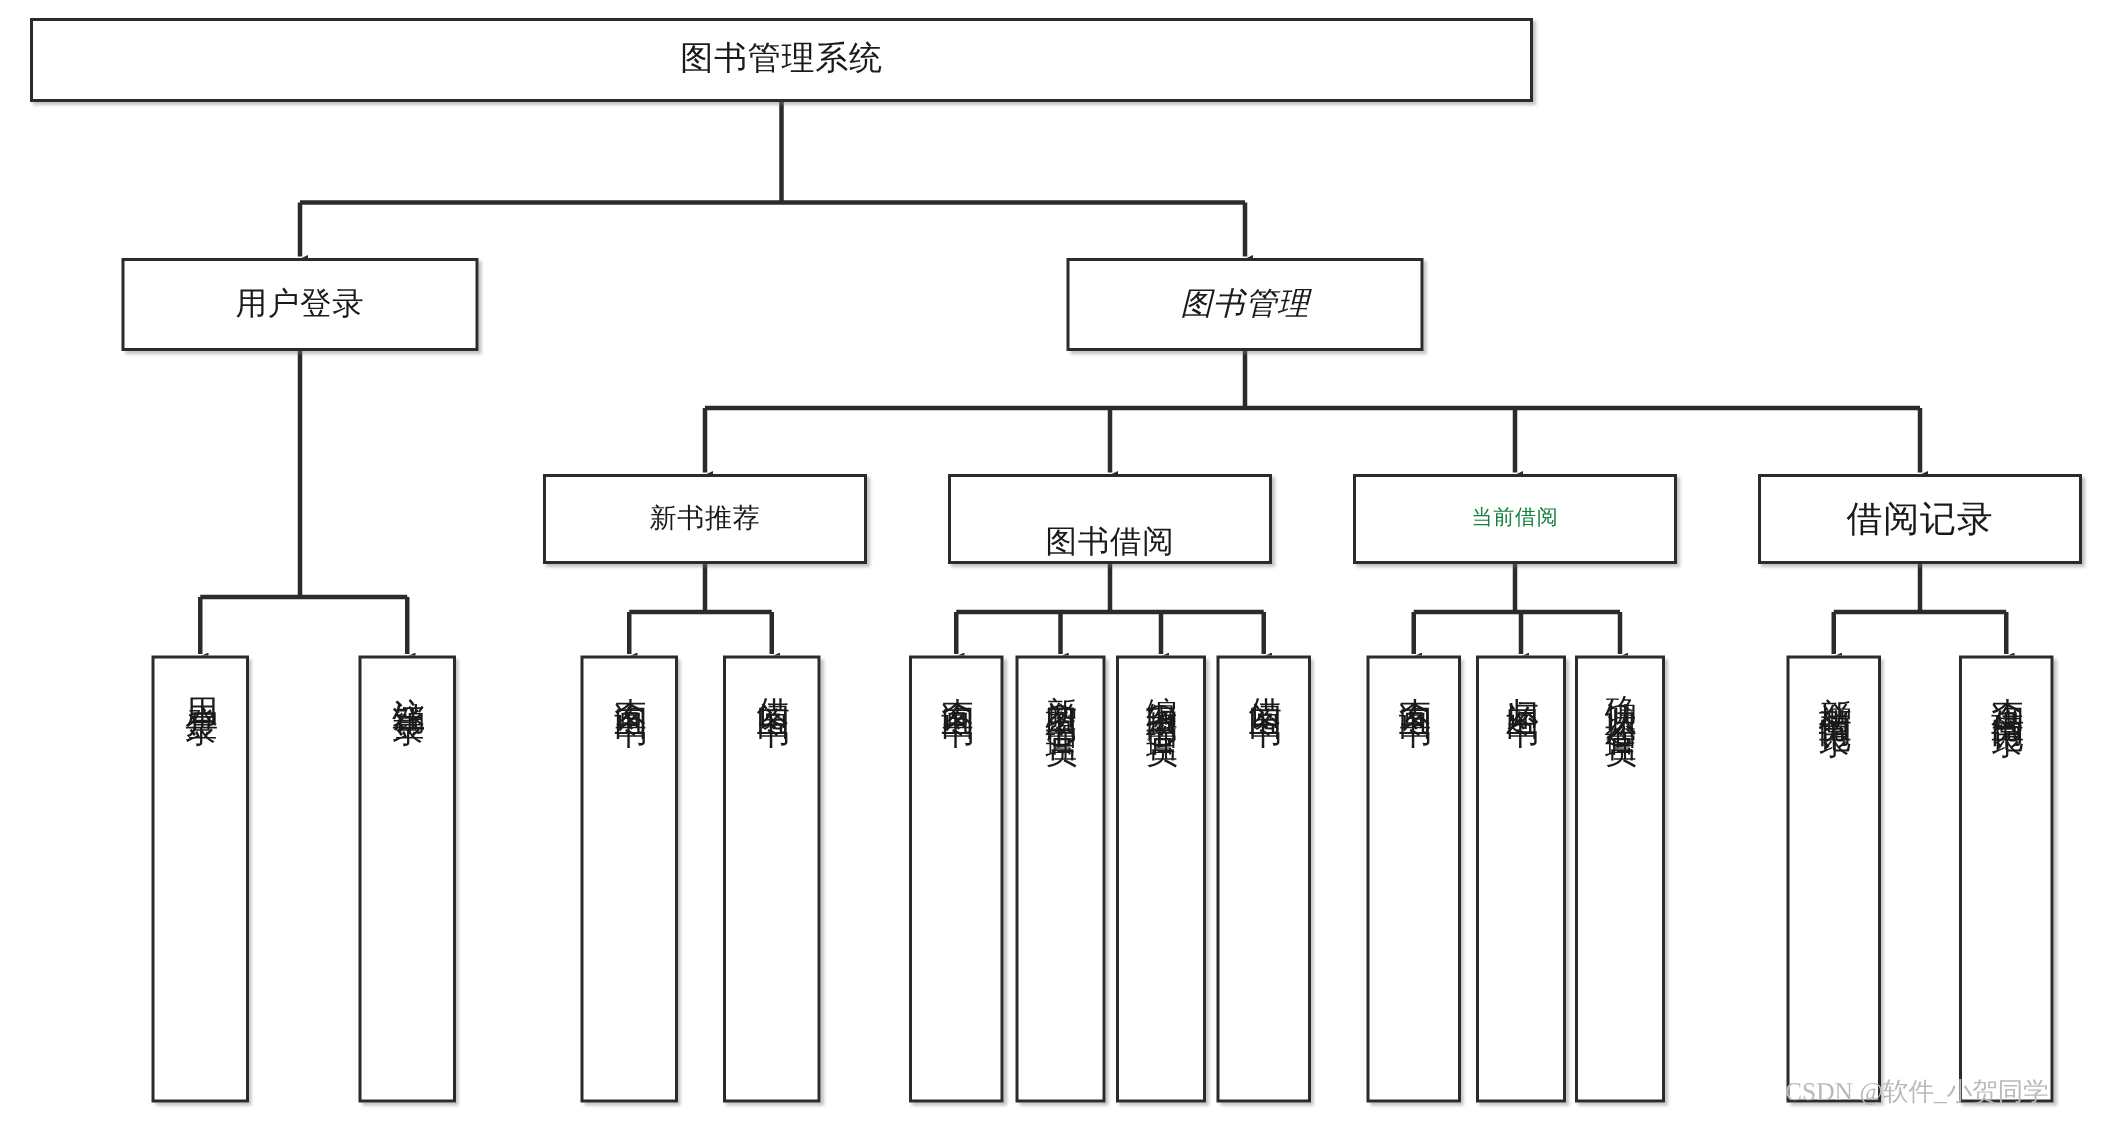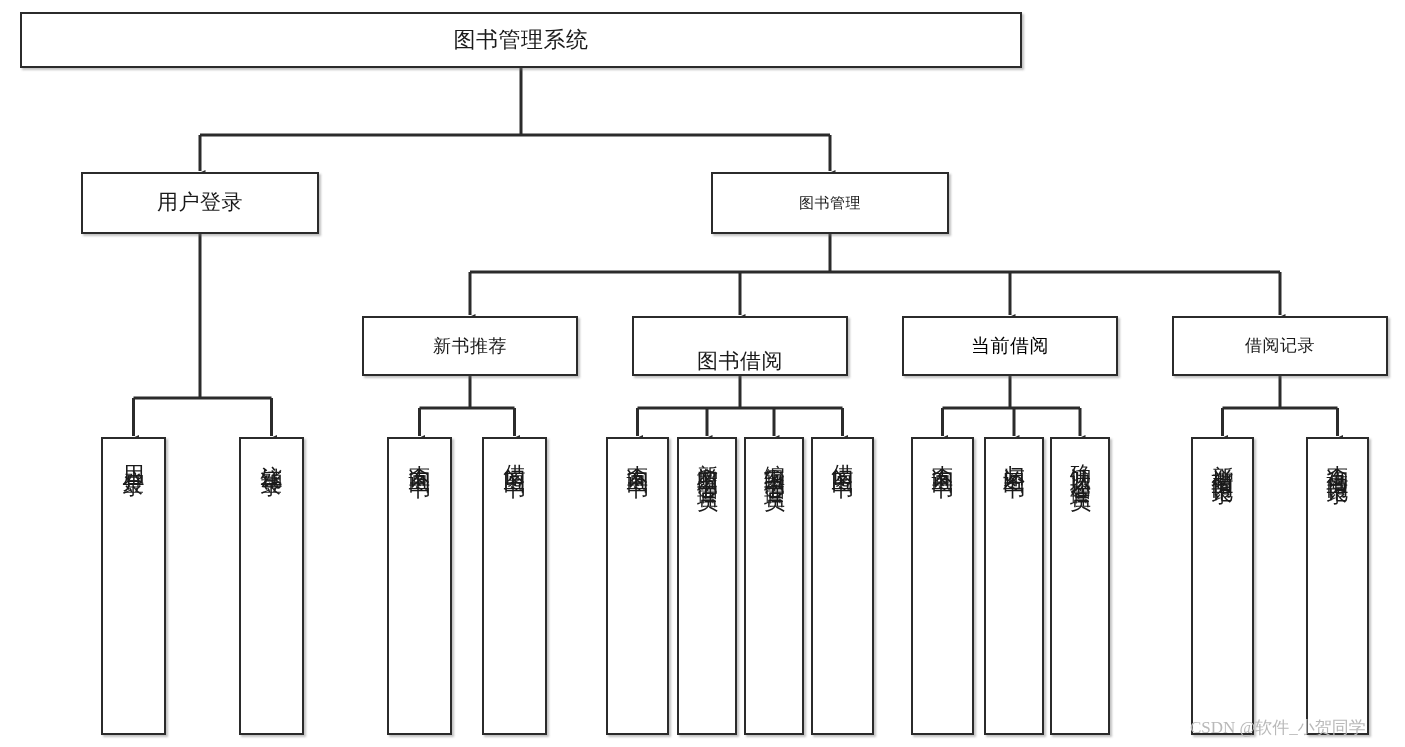--- a/index.html
+++ b/index.html
@@ -117,33 +117,33 @@
       </g>
   </svg>
   <div id="node-layer">
       <div class="node-box horizontal" style="left: 20px; top: 12px; width: 1002px; height: 56px; border-color: rgb(43, 43, 43); background: rgb(255, 255, 255);">
         <span class="node-label" style="font-size: 22px; color: rgb(26, 26, 26);">图书管理系统</span>
       </div>
       <div class="node-box horizontal" style="left: 81px; top: 172px; width: 238px; height: 62px; border-color: rgb(43, 43, 43); background: rgb(255, 255, 255);">
         <span class="node-label" style="font-size: 21px; color: rgb(26, 26, 26);">用户登录</span>
       </div>
       <div class="node-box horizontal" style="left: 711px; top: 172px; width: 238px; height: 62px; border-color: rgb(43, 43, 43); background: rgb(255, 255, 255);">
-        <span class="node-label" style="font-size: 15px; color: rgb(26, 26, 26);">图书管理</span>
+        <span class="node-label" style="font-size: 21px; color: rgb(26, 26, 26); font-style: italic;">图书管理</span>
       </div>
       <div class="node-box horizontal" style="left: 362px; top: 316px; width: 216px; height: 60px; border-color: rgb(43, 43, 43); background: rgb(255, 255, 255);">
         <span class="node-label" style="font-size: 18px; color: rgb(26, 26, 26);">新书推荐</span>
       </div>
       <div class="node-box horizontal" style="left: 632px; top: 316px; width: 216px; height: 60px; border-color: rgb(43, 43, 43); background: rgb(255, 255, 255); align-items: flex-end;">
         <span class="node-label" style="font-size: 21px; color: rgb(26, 26, 26);">图书借阅</span>
       </div>
       <div class="node-box horizontal" style="left: 902px; top: 316px; width: 216px; height: 60px; border-color: rgb(43, 43, 43); background: rgb(255, 255, 255);">
-        <span class="node-label" style="font-size: 19px; color: #000000;">当前借阅</span>
+        <span class="node-label" style="font-size: 14px; color: #15803d;">当前借阅</span>
       </div>
       <div class="node-box horizontal" style="left: 1172px; top: 316px; width: 216px; height: 60px; border-color: rgb(43, 43, 43); background: rgb(255, 255, 255);">
-        <span class="node-label" style="font-size: 17px; color: rgb(26, 26, 26);">借阅记录</span>
+        <span class="node-label" style="font-size: 24px; color: rgb(26, 26, 26);">借阅记录</span>
       </div>
       <div class="node-box vertical" style="left: 101px; top: 437px; width: 65px; height: 298px; border-color: rgb(43, 43, 43); background: rgb(255, 255, 255);">
         <span class="node-label" style="font-size: 22px; color: rgb(26, 26, 26);">用户登录</span>
       </div>
       <div class="node-box vertical" style="left: 239px; top: 437px; width: 65px; height: 298px; border-color: rgb(43, 43, 43); background: rgb(255, 255, 255);">
         <span class="node-label" style="font-size: 22px; color: rgb(26, 26, 26);">注销登录</span>
       </div>
       <div class="node-box vertical" style="left: 387px; top: 437px; width: 65px; height: 298px; border-color: rgb(43, 43, 43); background: rgb(255, 255, 255);">
         <span class="node-label" style="font-size: 22px; color: rgb(26, 26, 26);">查询图书</span>
       </div>

